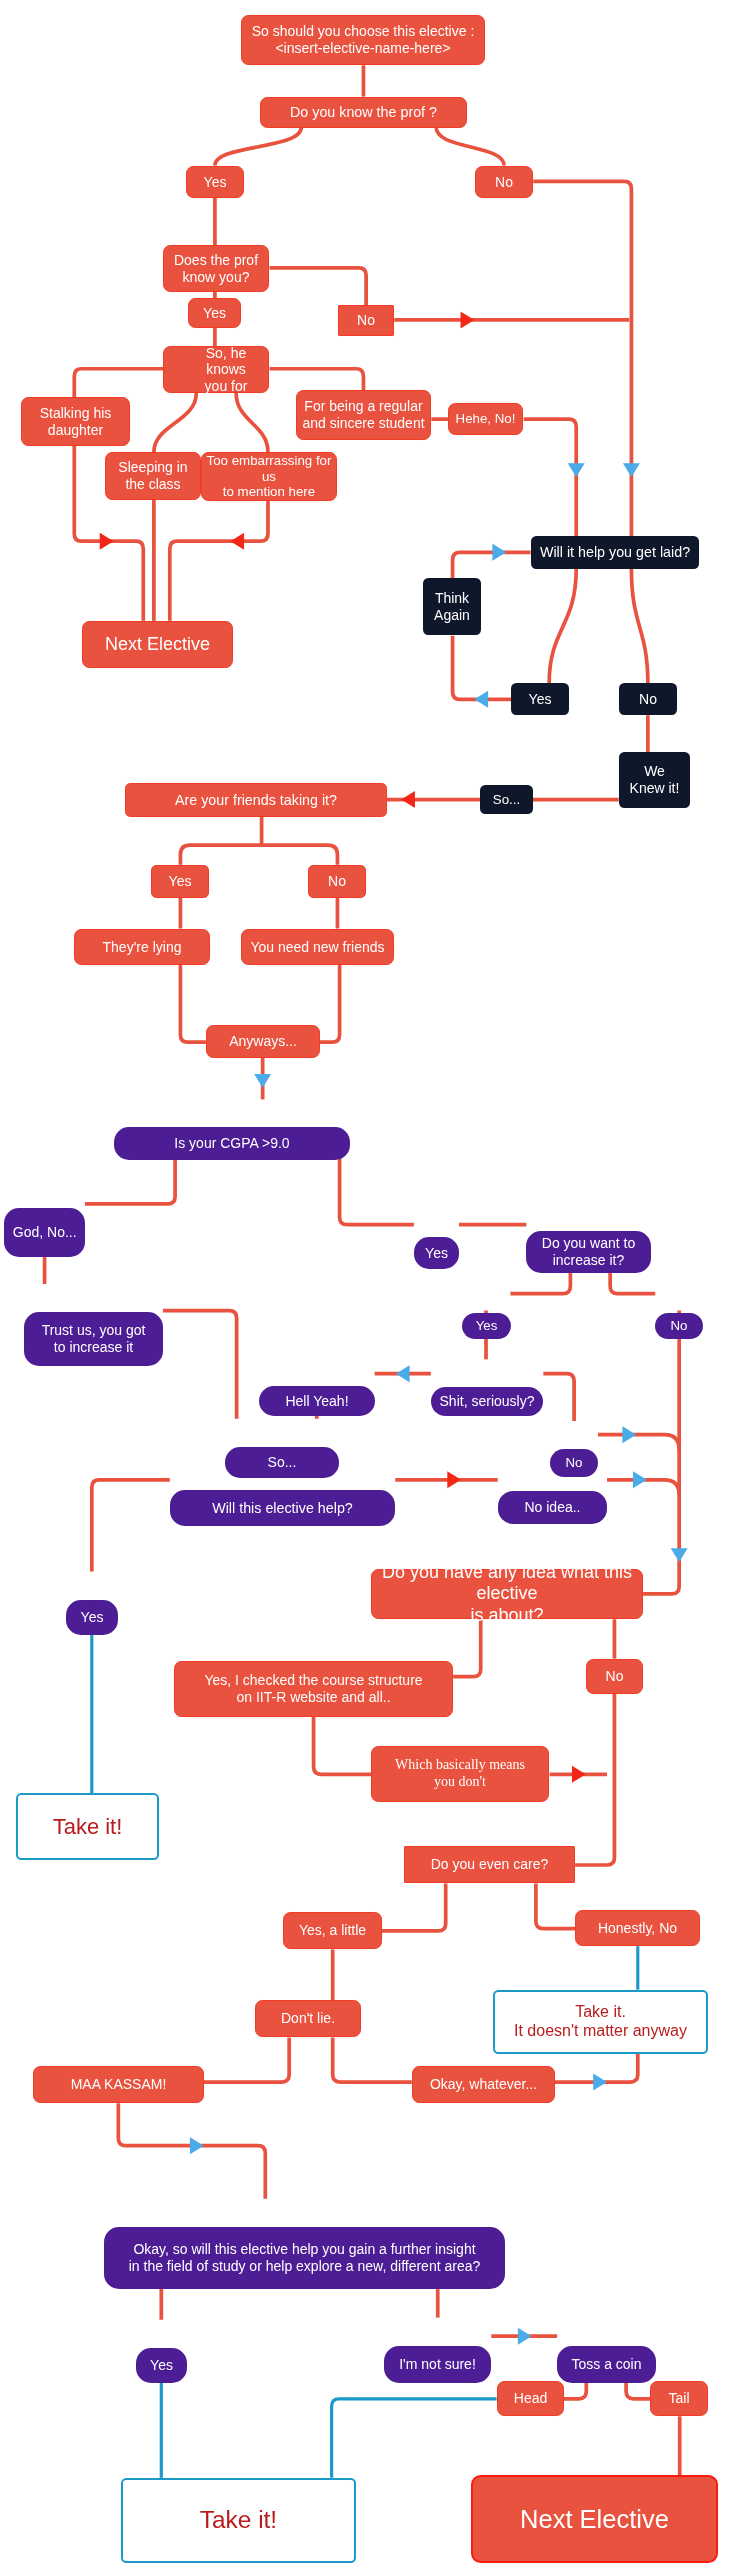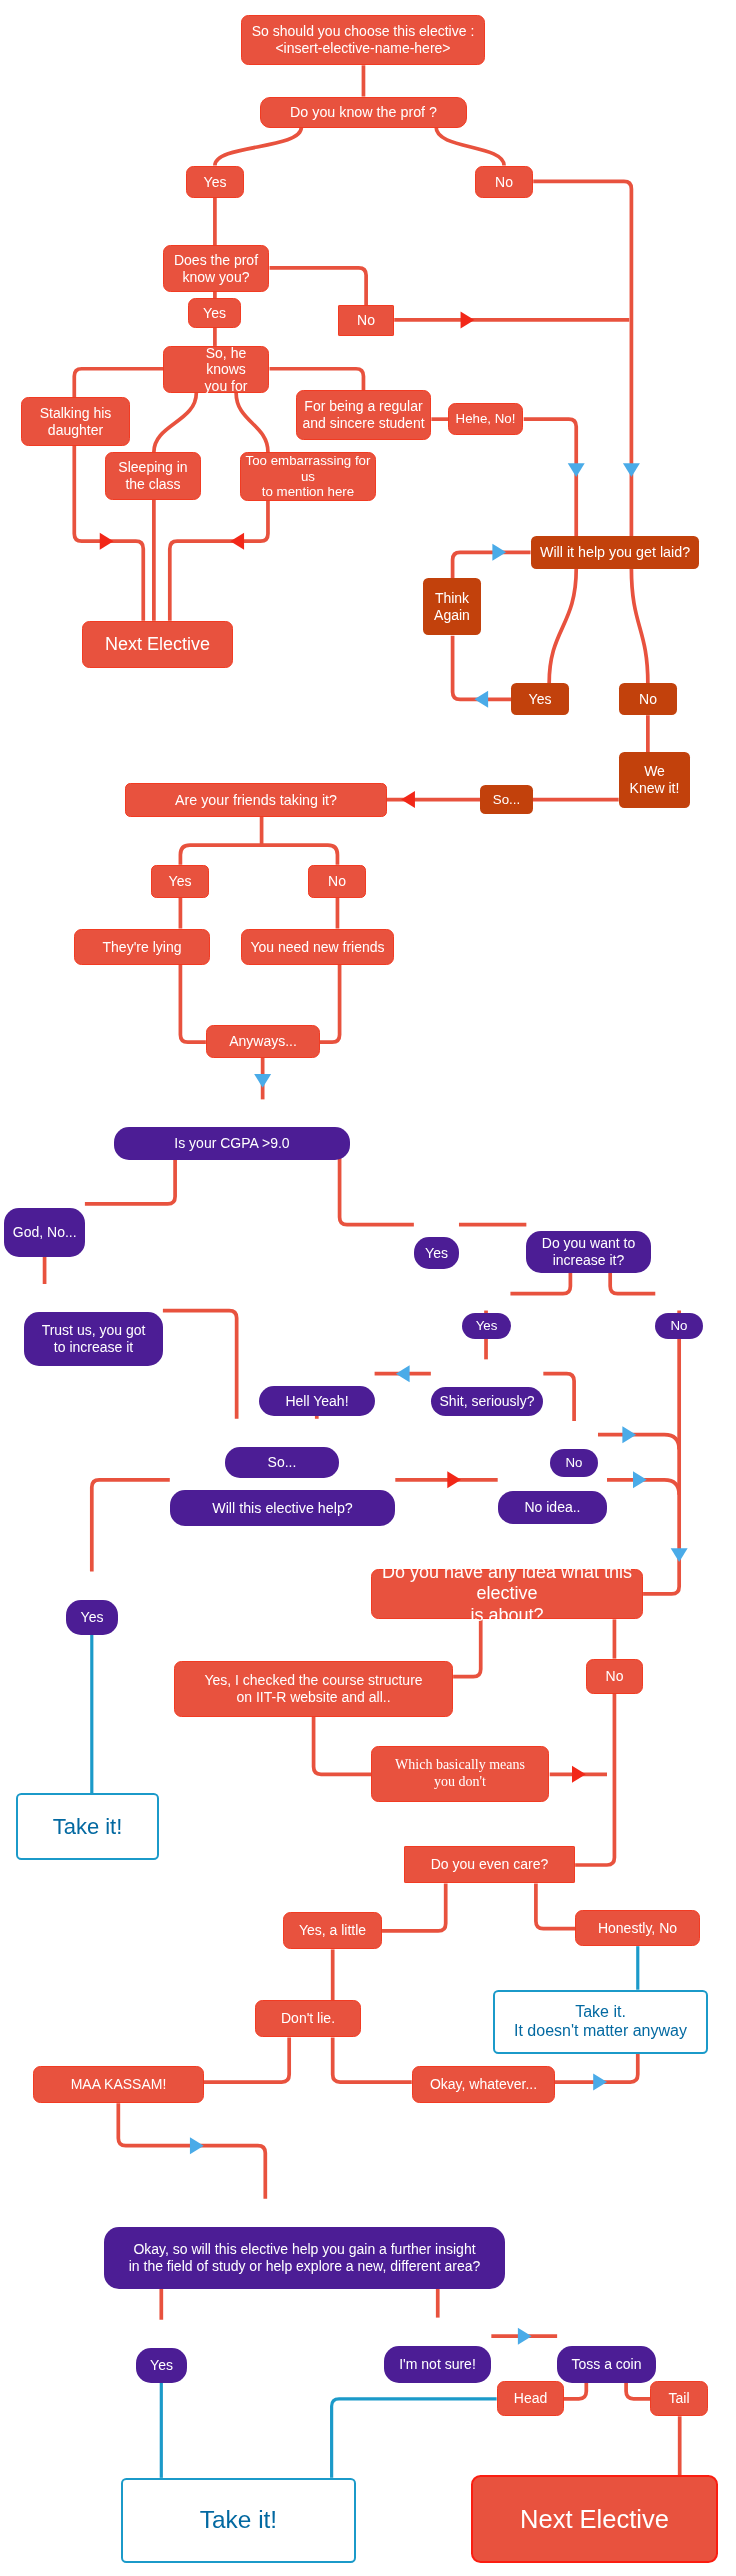--- a/index.html
+++ b/index.html
@@ -3,23 +3,23 @@
 <meta charset="utf-8">
 <style>
   html,body{margin:0;padding:0;background:#fff;}
   #canvas{position:relative;width:737px;height:2576px;background:#ffffff;overflow:hidden;
           font-family:"Liberation Sans", sans-serif;}
   #wires{position:absolute;left:0;top:0;width:737px;height:2576px;}
   .node{position:absolute;display:flex;align-items:center;justify-content:center;text-align:center;
         color:#fff;box-sizing:border-box;white-space:pre-line;line-height:1.18;font-weight:400;}
   .red{background:#e8523e;border:1.6px solid #f23b22;border-radius:7.4px;}
   .sq{border-radius:1.1px;}
-  .lblue{background:#c2410c;border:none;border-radius:5.3px;}
+  .lblue{background:#0f172a;border:none;border-radius:5.3px;}
   .cyan{background:#4c1d95;border:none;border-radius:15px;margin-top:28px;}
-  .white{background:#ffffff;border:2.1px solid #1b9ac9;color:#0369a1;border-radius:5.3px;}
+  .white{background:#ffffff;border:2.1px solid #1b9ac9;color:#b91c1c;border-radius:5.3px;}
   .wire{fill:none;stroke:#e8523e;stroke-width:7;}
   .wire-c{fill:none;stroke:#1b9ac9;stroke-width:6;}
   .ah-r{fill:#f22718;}
   .ah-b{fill:#4aabe8;}
 </style>
 </head>
 <body>
 
 <div id="canvas">
 
@@ -113,34 +113,34 @@
     <polygon class="ah-b" points="1173,2688 1173,2720 1199,2704"></polygon>
     <polygon class="ah-b" points="1193,2773 1193,2805 1219,2789"></polygon>
     <polygon class="ah-b" points="1264,2918 1296,2918 1280,2944"></polygon>
     <polygon class="ah-b" points="1118,3908 1118,3940 1144,3924"></polygon>
     <polygon class="ah-b" points="358,4028 358,4060 384,4044"></polygon>
     <polygon class="ah-b" points="976,4387 976,4419 1002,4403"></polygon>
   </svg>
 
   <div class="node red" style="left:241px;top:15px;width:244px;height:50px;font-size:14px;">So should you choose this elective :
 &lt;insert-elective-name-here&gt;</div>
-  <div class="node red" style="left:260px;top:97px;width:207px;height:31px;font-size:14.3px;border-radius:10px;">Do you know the prof ?</div>
+  <div class="node red" style="left:260px;top:97px;width:207px;height:31px;font-size:14.3px;">Do you know the prof ?</div>
   <div class="node red" style="left:186px;top:166px;width:58px;height:32px;font-size:14px;">Yes</div>
   <div class="node red" style="left:475px;top:166px;width:58px;height:32px;font-size:14px;">No</div>
   <div class="node red" style="left:163px;top:245px;width:106px;height:47px;font-size:14px;">Does the prof
 know you?</div>
   <div class="node red" style="left:188px;top:298px;width:53px;height:30px;font-size:14px;">Yes</div>
   <div class="node red sq" style="left:338px;top:305px;width:56px;height:31px;font-size:14px;">No</div>
   <div class="node red" style="left:163px;top:346px;width:106px;height:47px;font-size:14px;padding-left:20px;">So, he knows
 you for</div>
   <div class="node red" style="left:21px;top:397px;width:109px;height:49px;font-size:14px;">Stalking his
 daughter</div>
   <div class="node red" style="left:105px;top:452px;width:96px;height:48px;font-size:14px;">Sleeping in
 the class</div>
-  <div class="node red" style="left:201px;top:452px;width:136px;height:49px;font-size:13.3px;margin-left:39px;">Too embarrassing for us
+  <div class="node red" style="left:201px;top:452px;width:136px;height:49px;font-size:13.3px;">Too embarrassing for us
 to mention here</div>
   <div class="node red" style="left:296px;top:390px;width:135px;height:50px;font-size:14px;">For being a regular
 and sincere student</div>
   <div class="node red" style="left:448px;top:403px;width:75px;height:32px;font-size:13.3px;">Hehe, No!</div>
   <div class="node red" style="left:82px;top:621px;width:151px;height:47px;font-size:18px;">Next Elective</div>
 
   <div class="node lblue" style="left:531px;top:536px;width:168px;height:33px;font-size:14.3px;">Will it help you get laid?</div>
   <div class="node lblue" style="left:423px;top:578px;width:58px;height:57px;font-size:14px;">Think
 Again</div>
   <div class="node lblue" style="left:511px;top:683px;width:58px;height:32px;font-size:14px;">Yes</div>

